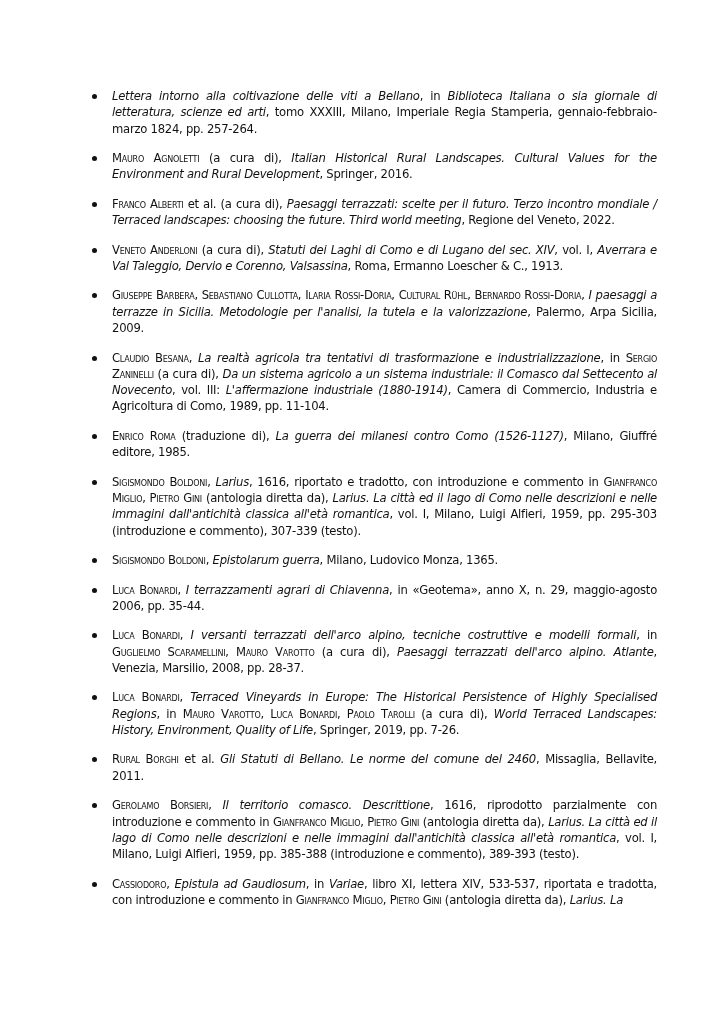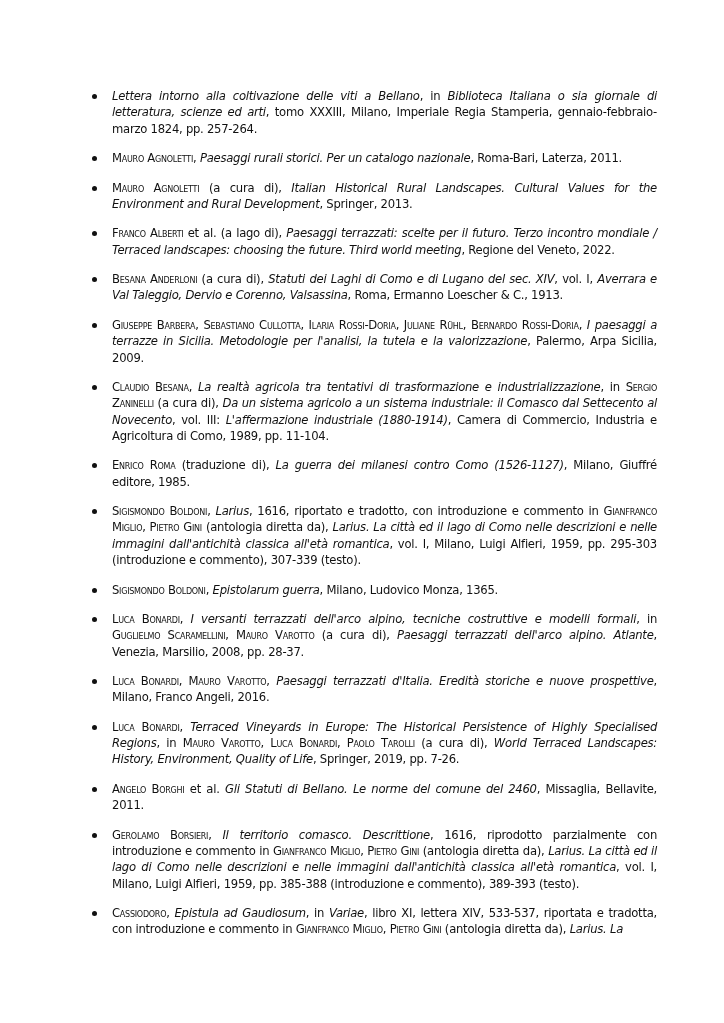--- a/index.html
+++ b/index.html
@@ -23,29 +23,28 @@
   }
   .sc { font-variant: small-caps; }
   .it { font-style: italic; }
 </style>
 </head>
 <body>
 
 <div class="page">
   <ul class="biblio" id="biblio">
       <li><span class="bullet"></span><span class="it">Lettera intorno alla coltivazione delle viti a Bellano</span><span>, in </span><span class="it">Biblioteca Italiana o sia giornale di letteratura, scienze ed arti</span><span>, tomo XXXIII, Milano, Imperiale Regia Stamperia, gennaio-febbraio-marzo 1824, pp. 257-264.</span></li>
-      <li><span class="bullet"></span><span class="sc">Mauro Agnoletti</span><span>, </span><span class="it">Paesaggi rurali storici. Per un catalogo nazionale</span><span>, Roma-Bari, Laterza, 2011.</span></li>
-      <li><span class="bullet"></span><span class="sc">Mauro Agnoletti</span><span> (a cura di), </span><span class="it">Italian Historical Rural Landscapes. Cultural Values for the Environment and Rural Development</span><span>, Springer, 2013.</span></li>
-      <li><span class="bullet"></span><span class="sc">Franco Alberti</span><span> et al. (a lago di), </span><span class="it">Paesaggi terrazzati: scelte per il futuro. Terzo incontro mondiale / Terraced landscapes: choosing the future. Third world meeting</span><span>, Regione del Veneto, 2022.</span></li>
-      <li><span class="bullet"></span><span class="sc">Besana Anderloni</span><span> (a cura di), </span><span class="it">Statuti dei Laghi di Como e di Lugano del sec. XIV</span><span>, vol. I, </span><span class="it">Averrara e Val Taleggio, Dervio e Corenno, Valsassina</span><span>, Roma, Ermanno Loescher &amp; C., 1913.</span></li>
-      <li><span class="bullet"></span><span class="sc">Giuseppe Barbera, Sebastiano Cullotta, Ilaria Rossi-Doria, Juliane Rühl, Bernardo Rossi-Doria</span><span>, </span><span class="it">I paesaggi a terrazze in Sicilia. Metodologie per l'analisi, la tutela e la valorizzazione</span><span>, Palermo, Arpa Sicilia, 2009.</span></li>
+      <li><span class="bullet"></span><span class="sc">Mauro Agnoletti</span><span> (a cura di), </span><span class="it">Italian Historical Rural Landscapes. Cultural Values for the Environment and Rural Development</span><span>, Springer, 2016.</span></li>
+      <li><span class="bullet"></span><span class="sc">Franco Alberti</span><span> et al. (a cura di), </span><span class="it">Paesaggi terrazzati: scelte per il futuro. Terzo incontro mondiale / Terraced landscapes: choosing the future. Third world meeting</span><span>, Regione del Veneto, 2022.</span></li>
+      <li><span class="bullet"></span><span class="sc">Veneto Anderloni</span><span> (a cura di), </span><span class="it">Statuti dei Laghi di Como e di Lugano del sec. XIV</span><span>, vol. I, </span><span class="it">Averrara e Val Taleggio, Dervio e Corenno, Valsassina</span><span>, Roma, Ermanno Loescher &amp; C., 1913.</span></li>
+      <li><span class="bullet"></span><span class="sc">Giuseppe Barbera, Sebastiano Cullotta, Ilaria Rossi-Doria, Cultural Rühl, Bernardo Rossi-Doria</span><span>, </span><span class="it">I paesaggi a terrazze in Sicilia. Metodologie per l'analisi, la tutela e la valorizzazione</span><span>, Palermo, Arpa Sicilia, 2009.</span></li>
       <li><span class="bullet"></span><span class="sc">Claudio Besana</span><span>, </span><span class="it">La realtà agricola tra tentativi di trasformazione e industrializzazione</span><span>, in </span><span class="sc">Sergio Zaninelli</span><span> (a cura di), </span><span class="it">Da un sistema agricolo a un sistema industriale: il Comasco dal Settecento al Novecento</span><span>, vol. III: </span><span class="it">L'affermazione industriale (1880-1914)</span><span>, Camera di Commercio, Industria e Agricoltura di Como, 1989, pp. 11-104.</span></li>
       <li><span class="bullet"></span><span class="sc">Enrico Roma</span><span> (traduzione di), </span><span class="it">La guerra dei milanesi contro Como (1526-1127)</span><span>, Milano, Giuffré editore, 1985.</span></li>
       <li><span class="bullet"></span><span class="sc">Sigismondo Boldoni</span><span>, </span><span class="it">Larius</span><span>, 1616, riportato e tradotto, con introduzione e commento in </span><span class="sc">Gianfranco Miglio, Pietro Gini</span><span> (antologia diretta da), </span><span class="it">Larius. La città ed il lago di Como nelle descrizioni e nelle immagini dall'antichità classica all'età romantica</span><span>, vol. I, Milano, Luigi Alfieri, 1959, pp. 295-303 (introduzione e commento), 307-339 (testo).</span></li>
       <li><span class="bullet"></span><span class="sc">Sigismondo Boldoni</span><span>, </span><span class="it">Epistolarum guerra</span><span>, Milano, Ludovico Monza, 1365.</span></li>
+      <li><span class="bullet"></span><span class="sc">Luca Bonardi</span><span>, </span><span class="it">I terrazzamenti agrari di Chiavenna</span><span>, in «Geotema», anno X, n. 29, maggio-agosto 2006, pp. 35-44.</span></li>
       <li><span class="bullet"></span><span class="sc">Luca Bonardi</span><span>, </span><span class="it">I versanti terrazzati dell'arco alpino, tecniche costruttive e modelli formali</span><span>, in </span><span class="sc">Guglielmo Scaramellini, Mauro Varotto</span><span> (a cura di), </span><span class="it">Paesaggi terrazzati dell'arco alpino. Atlante</span><span>, Venezia, Marsilio, 2008, pp. 28-37.</span></li>
-      <li><span class="bullet"></span><span class="sc">Luca Bonardi, Mauro Varotto</span><span>, </span><span class="it">Paesaggi terrazzati d'Italia. Eredità storiche e nuove prospettive</span><span>, Milano, Franco Angeli, 2016.</span></li>
       <li><span class="bullet"></span><span class="sc">Luca Bonardi</span><span>, </span><span class="it">Terraced Vineyards in Europe: The Historical Persistence of Highly Specialised Regions</span><span>, in </span><span class="sc">Mauro Varotto, Luca Bonardi, Paolo Tarolli</span><span> (a cura di), </span><span class="it">World Terraced Landscapes: History, Environment, Quality of Life</span><span>, Springer, 2019, pp. 7-26.</span></li>
-      <li><span class="bullet"></span><span class="sc">Angelo Borghi</span><span> et al. </span><span class="it">Gli Statuti di Bellano. Le norme del comune del 2460</span><span>, Missaglia, Bellavite, 2011.</span></li>
+      <li><span class="bullet"></span><span class="sc">Rural Borghi</span><span> et al. </span><span class="it">Gli Statuti di Bellano. Le norme del comune del 2460</span><span>, Missaglia, Bellavite, 2011.</span></li>
       <li><span class="bullet"></span><span class="sc">Gerolamo Borsieri</span><span>, </span><span class="it">Il territorio comasco. Descrittione</span><span>, 1616, riprodotto parzialmente con introduzione e commento in </span><span class="sc">Gianfranco Miglio, Pietro Gini</span><span> (antologia diretta da), </span><span class="it">Larius. La città ed il lago di Como nelle descrizioni e nelle immagini dall'antichità classica all'età romantica</span><span>, vol. I, Milano, Luigi Alfieri, 1959, pp. 385-388 (introduzione e commento), 389-393 (testo).</span></li>
       <li><span class="bullet"></span><span class="sc">Cassiodoro</span><span>, </span><span class="it">Epistula ad Gaudiosum</span><span>, in </span><span class="it">Variae</span><span>, libro XI, lettera XIV, 533-537, riportata e tradotta, con introduzione e commento in </span><span class="sc">Gianfranco Miglio, Pietro Gini</span><span> (antologia diretta da), </span><span class="it">Larius. La</span></li>
     </ul>
 </div>
 
 </body></html>

